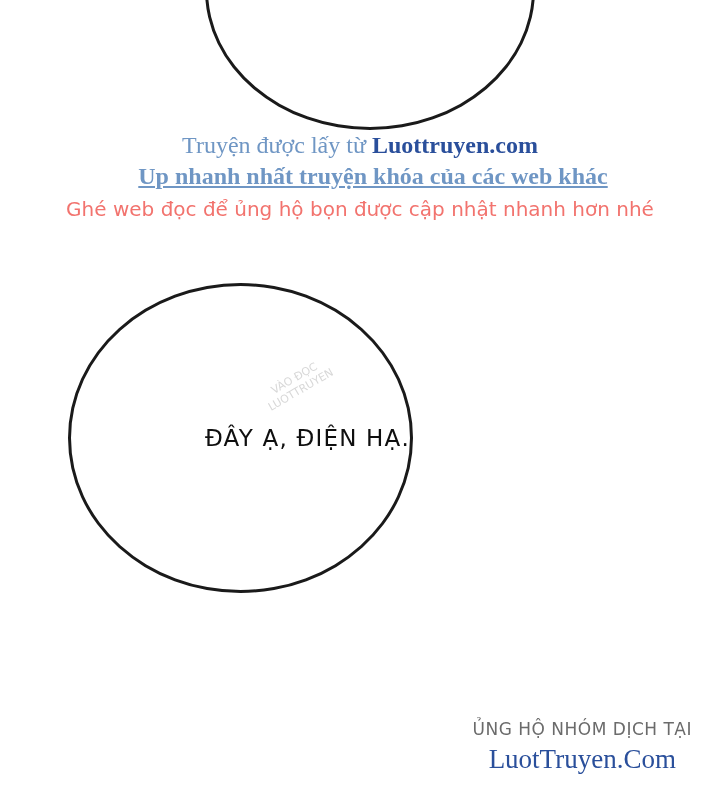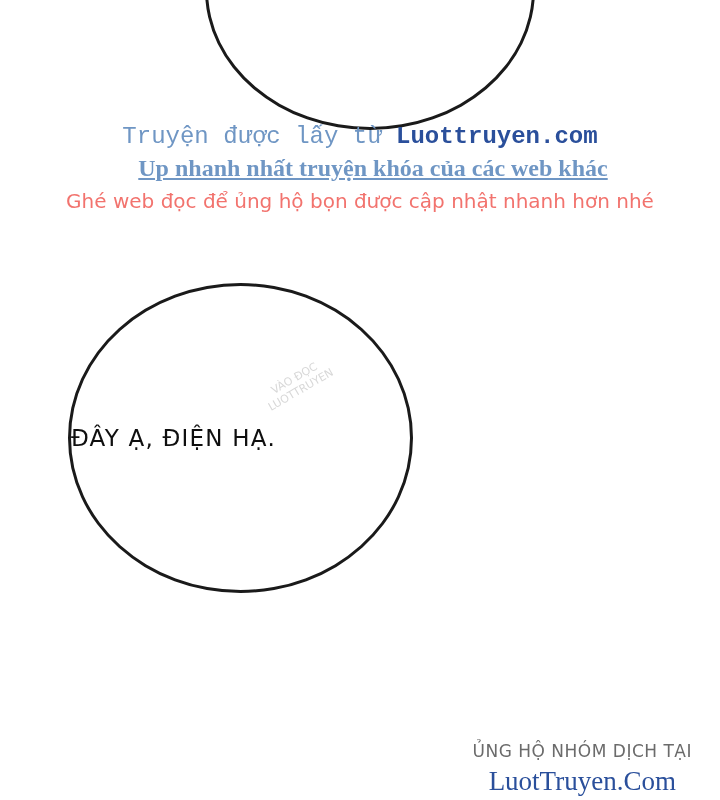--- a/index.html
+++ b/index.html
@@ -35,25 +35,25 @@
   
   #bubble-main {
     left: 68px;
     top: 283px;
     width: 345px;
     height: 310px;
   }
 
   .bubble-text {
     position: absolute;
-    left: 0;
+    left: 8px;
     right: 0;
     top: 50%;
     transform: translateY(-50%);
-    text-align: left;
+    text-align: right;
     font-family: "DejaVu Sans", sans-serif;
     font-size: 23px;
     letter-spacing: 1.2px;
     color: #0f0f0f;
     white-space: nowrap;
   }
 
   
   .bubble-watermark {
     position: absolute;
@@ -71,25 +71,26 @@
 
   
   #promo-block {
     position: absolute;
     left: 0;
     right: 0;
     top: 122px;
     text-align: center;
   }
   .promo-line1 {
-    font-family: Liberation Mono, monospace;
+    font-family: Liberation Serif, serif;
     font-size: 24px;
     color: #6f96c4;
     line-height: 30px;
     white-space: nowrap;
+    margin-top: 8px;
   }
   .promo-line1 .brand {
     font-weight: bold;
     color: #2a4f9b;
   }
   .promo-line2 {
     font-family: "Liberation Serif", serif;
     font-size: 24px;
     font-weight: bold;
     color: #6f96c4;
@@ -103,21 +104,21 @@
     font-size: 20px;
     color: #f2736e;
     line-height: 34px;
     white-space: nowrap;
   }
 
   
   #footer-credit {
     position: absolute;
     right: 28px;
-    bottom: 2px;
+    bottom: 24px;
     text-align: center;
   }
   .footer-top {
     font-family: "DejaVu Sans", sans-serif;
     font-size: 17px;
     letter-spacing: 0.5px;
     color: #6b6b6b;
     line-height: 26px;
   }
   .footer-brand {

